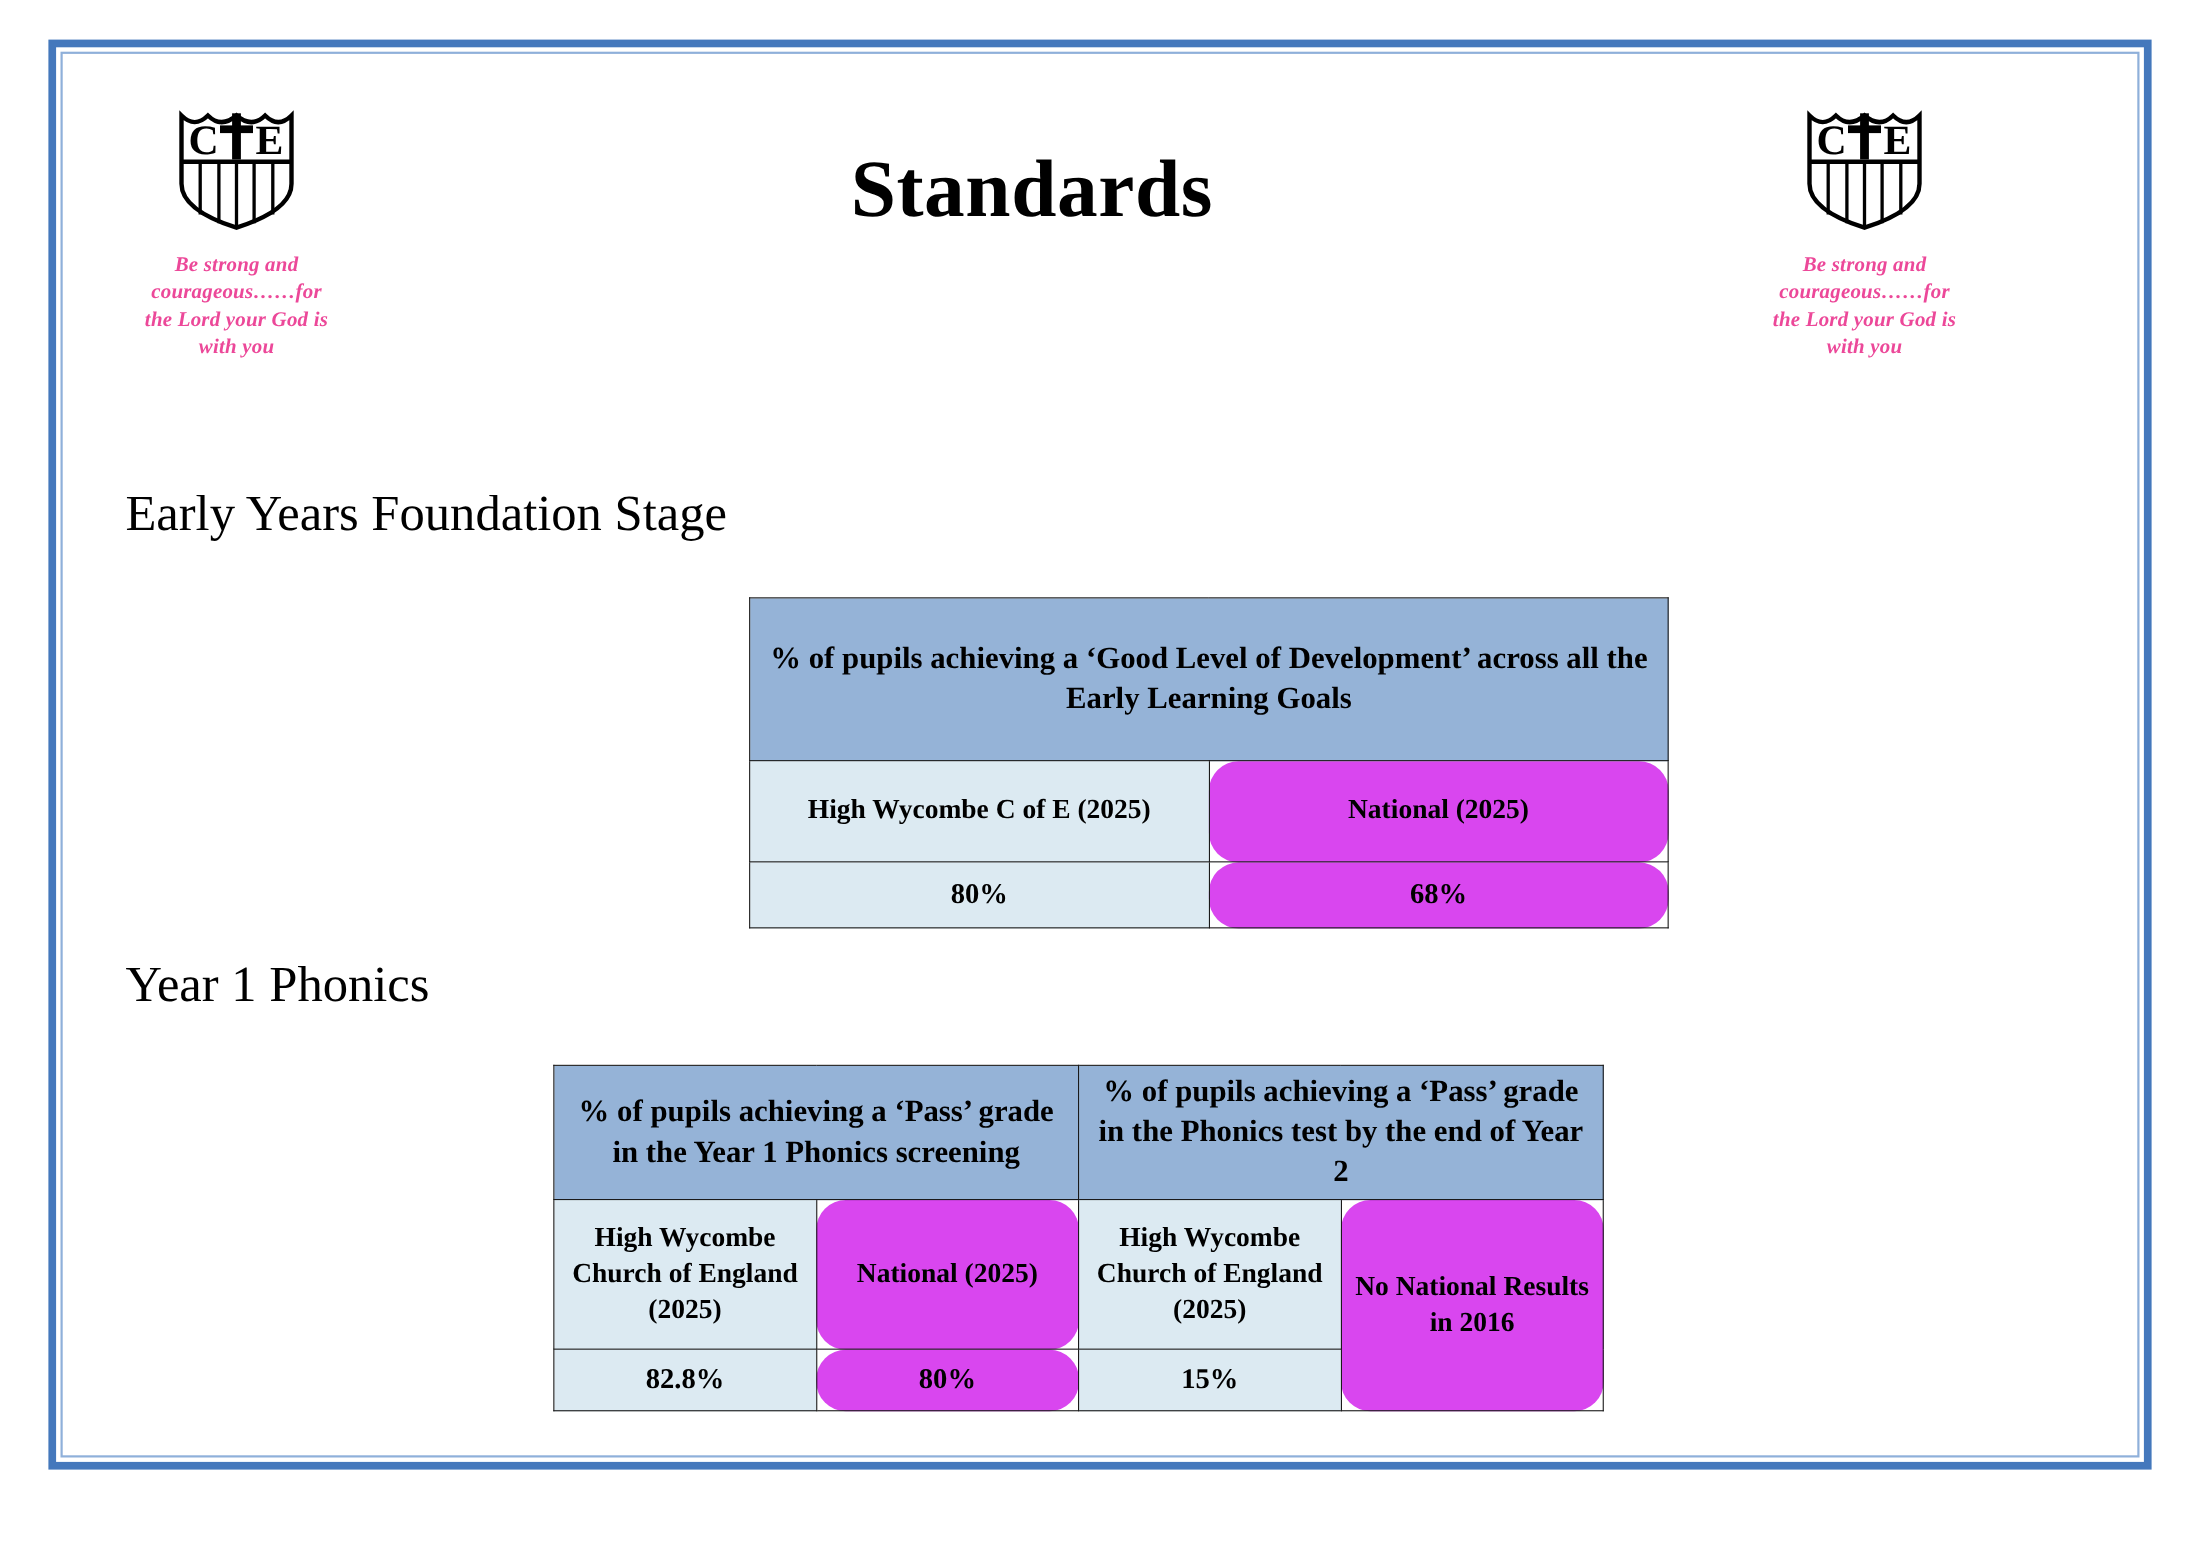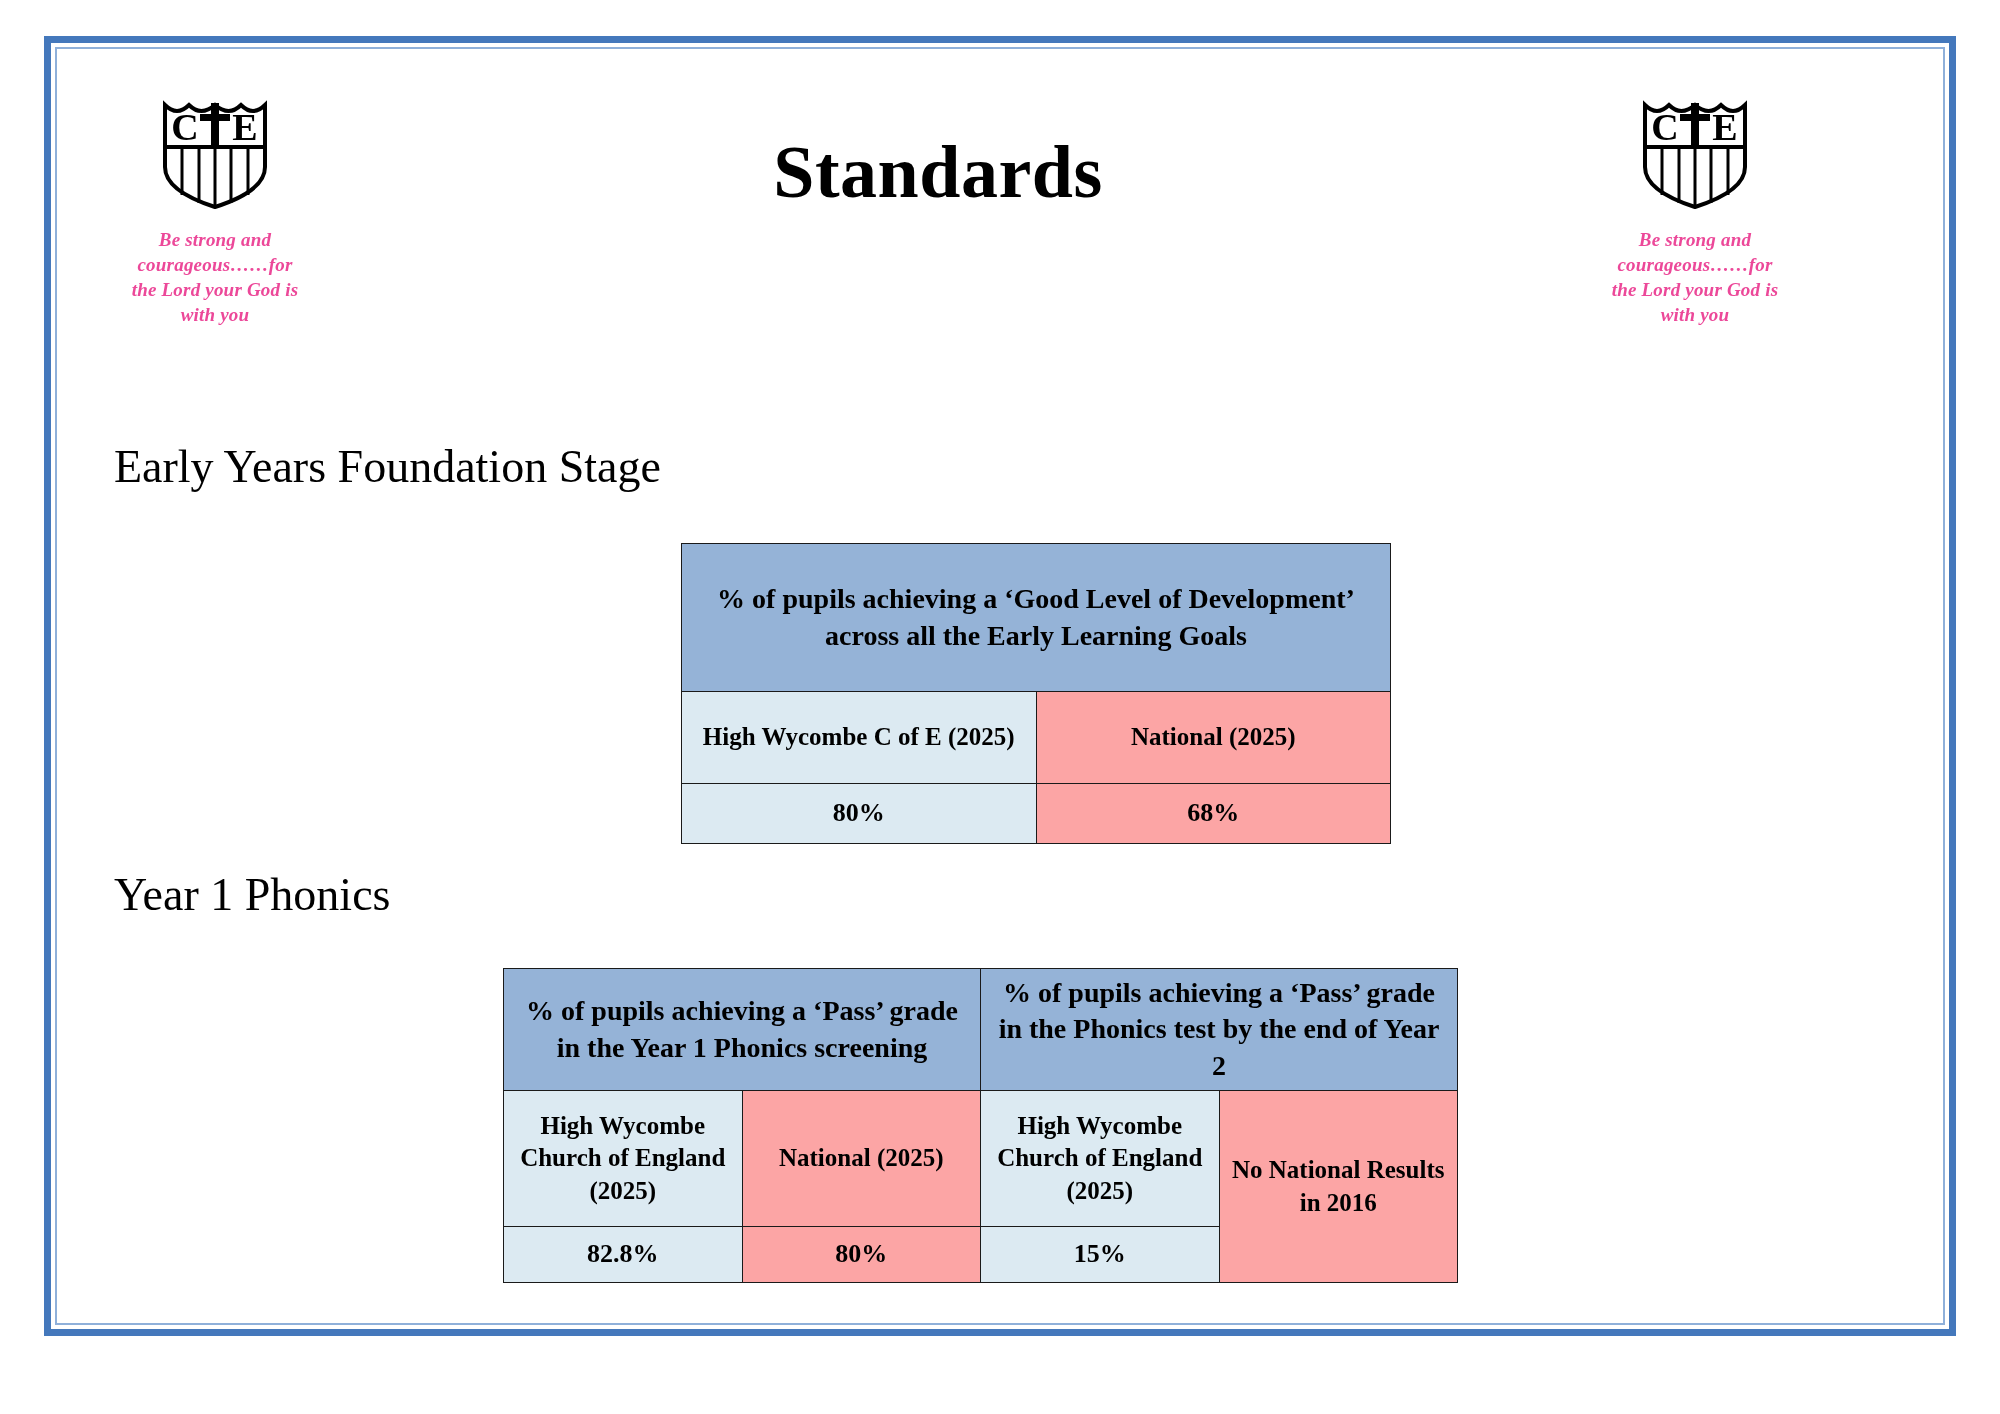--- a/index.html
+++ b/index.html
@@ -105,24 +105,24 @@
   }
   .cell-sub {
     font-size: 25px;
     line-height: 1.30;
   }
   .cell-val {
     font-size: 26px;
     line-height: 1.25;
   }
   .tone-blue  { background: #DCEAF2; }
-  .tone-cream { background: #fca5a5; }
-
-  
-  .table-eyfs { left: 681px; top: 543px; width: 710px; }
+  .tone-cream { background: #d946ef; border-radius: 27px; }
+
+  
+  .table-eyfs { left: 681px; top: 543px; width: 836px; }
   .table-eyfs .r-head { height: 148px; }
   .table-eyfs .r-sub  { height: 92px; }
   .table-eyfs .r-val  { height: 60px; }
 
   
   .table-phonics { left: 470px; top: 968px; width: 955px; margin-left: 33px; }
   .table-phonics .r-head { height: 112px; }
   .table-phonics .r-sub  { height: 136px; }
   .table-phonics .r-val  { height: 56px; }
 </style>

